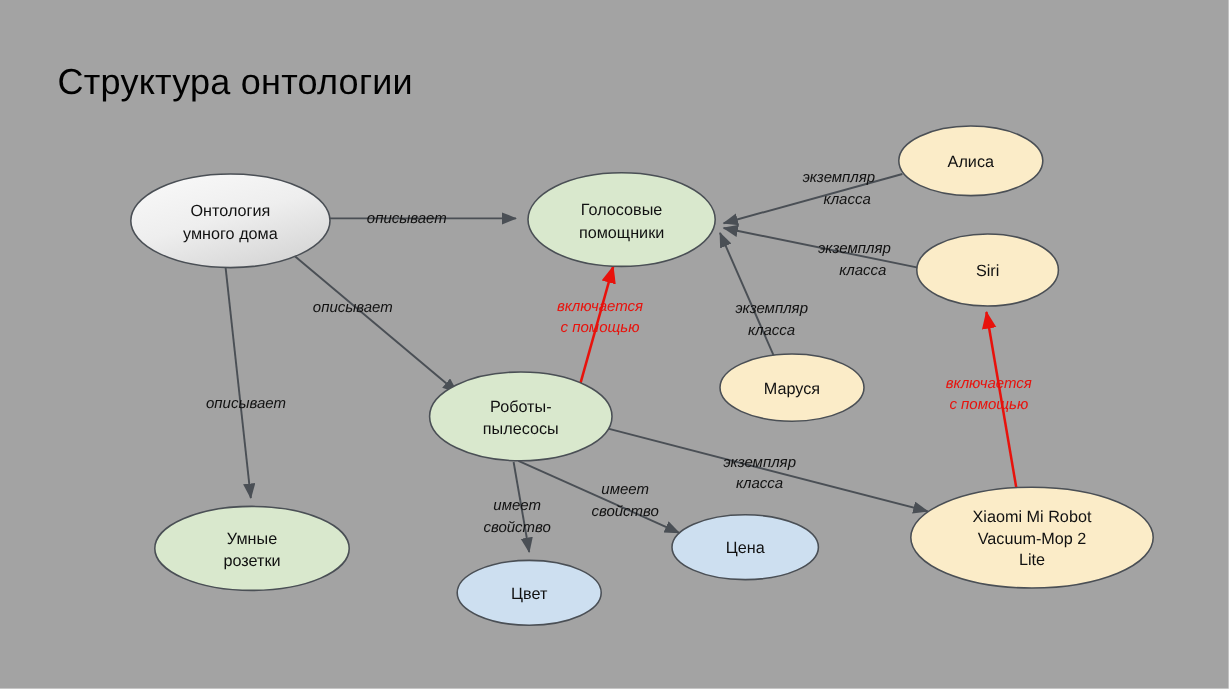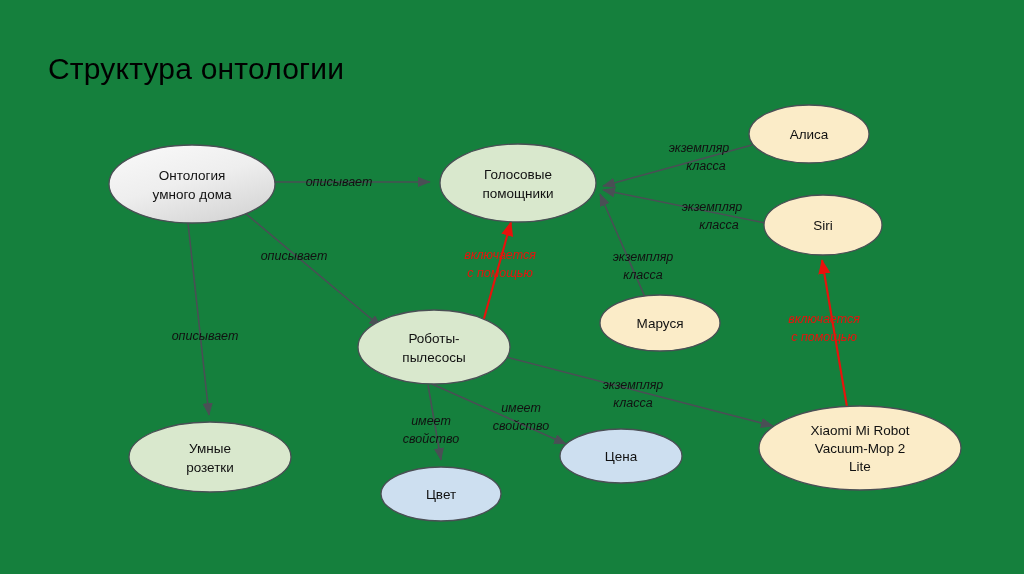--- a/index.html
+++ b/index.html
@@ -12,21 +12,21 @@
     width: 1024px;
     height: 574px;
     overflow: hidden;
     font-family: "Liberation Sans", "DejaVu Sans", sans-serif;
     position: relative;
   }
   #slide {
     position: relative;
     width: 1024px;
     height: 574px;
-    background: #15803d;
+    background: #a3a3a3;
   }
   #page-title {
     position: absolute;
     left: 48px;
     top: 52px;
     font-size: 30px;
     font-weight: normal;
     color: #000000;
     letter-spacing: 0.2px;
     white-space: nowrap;

